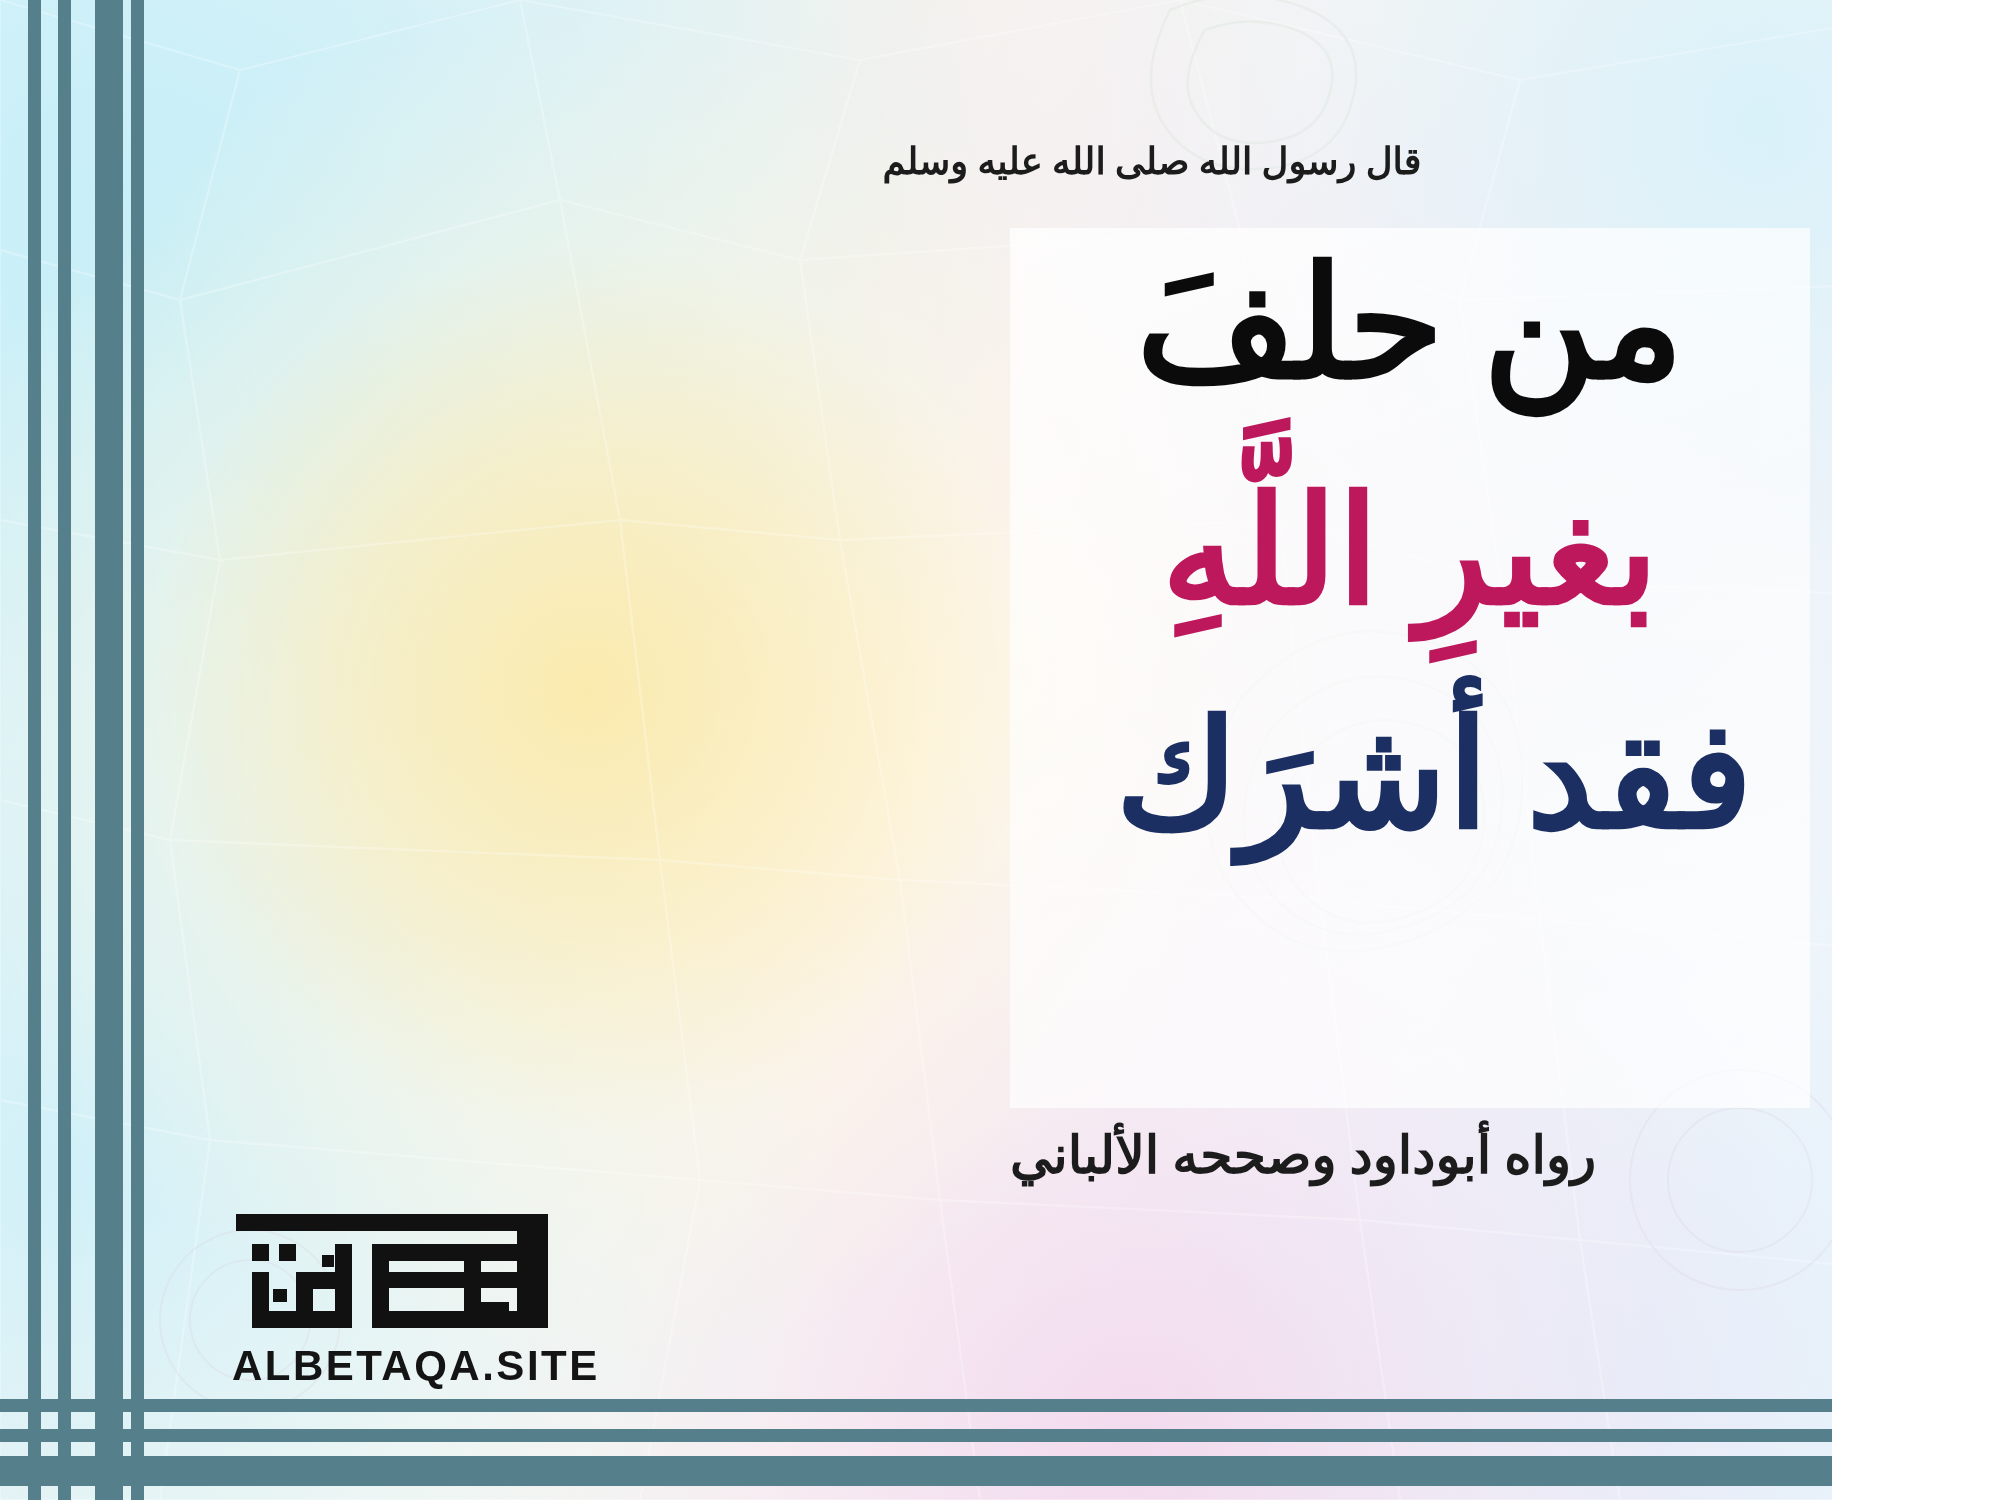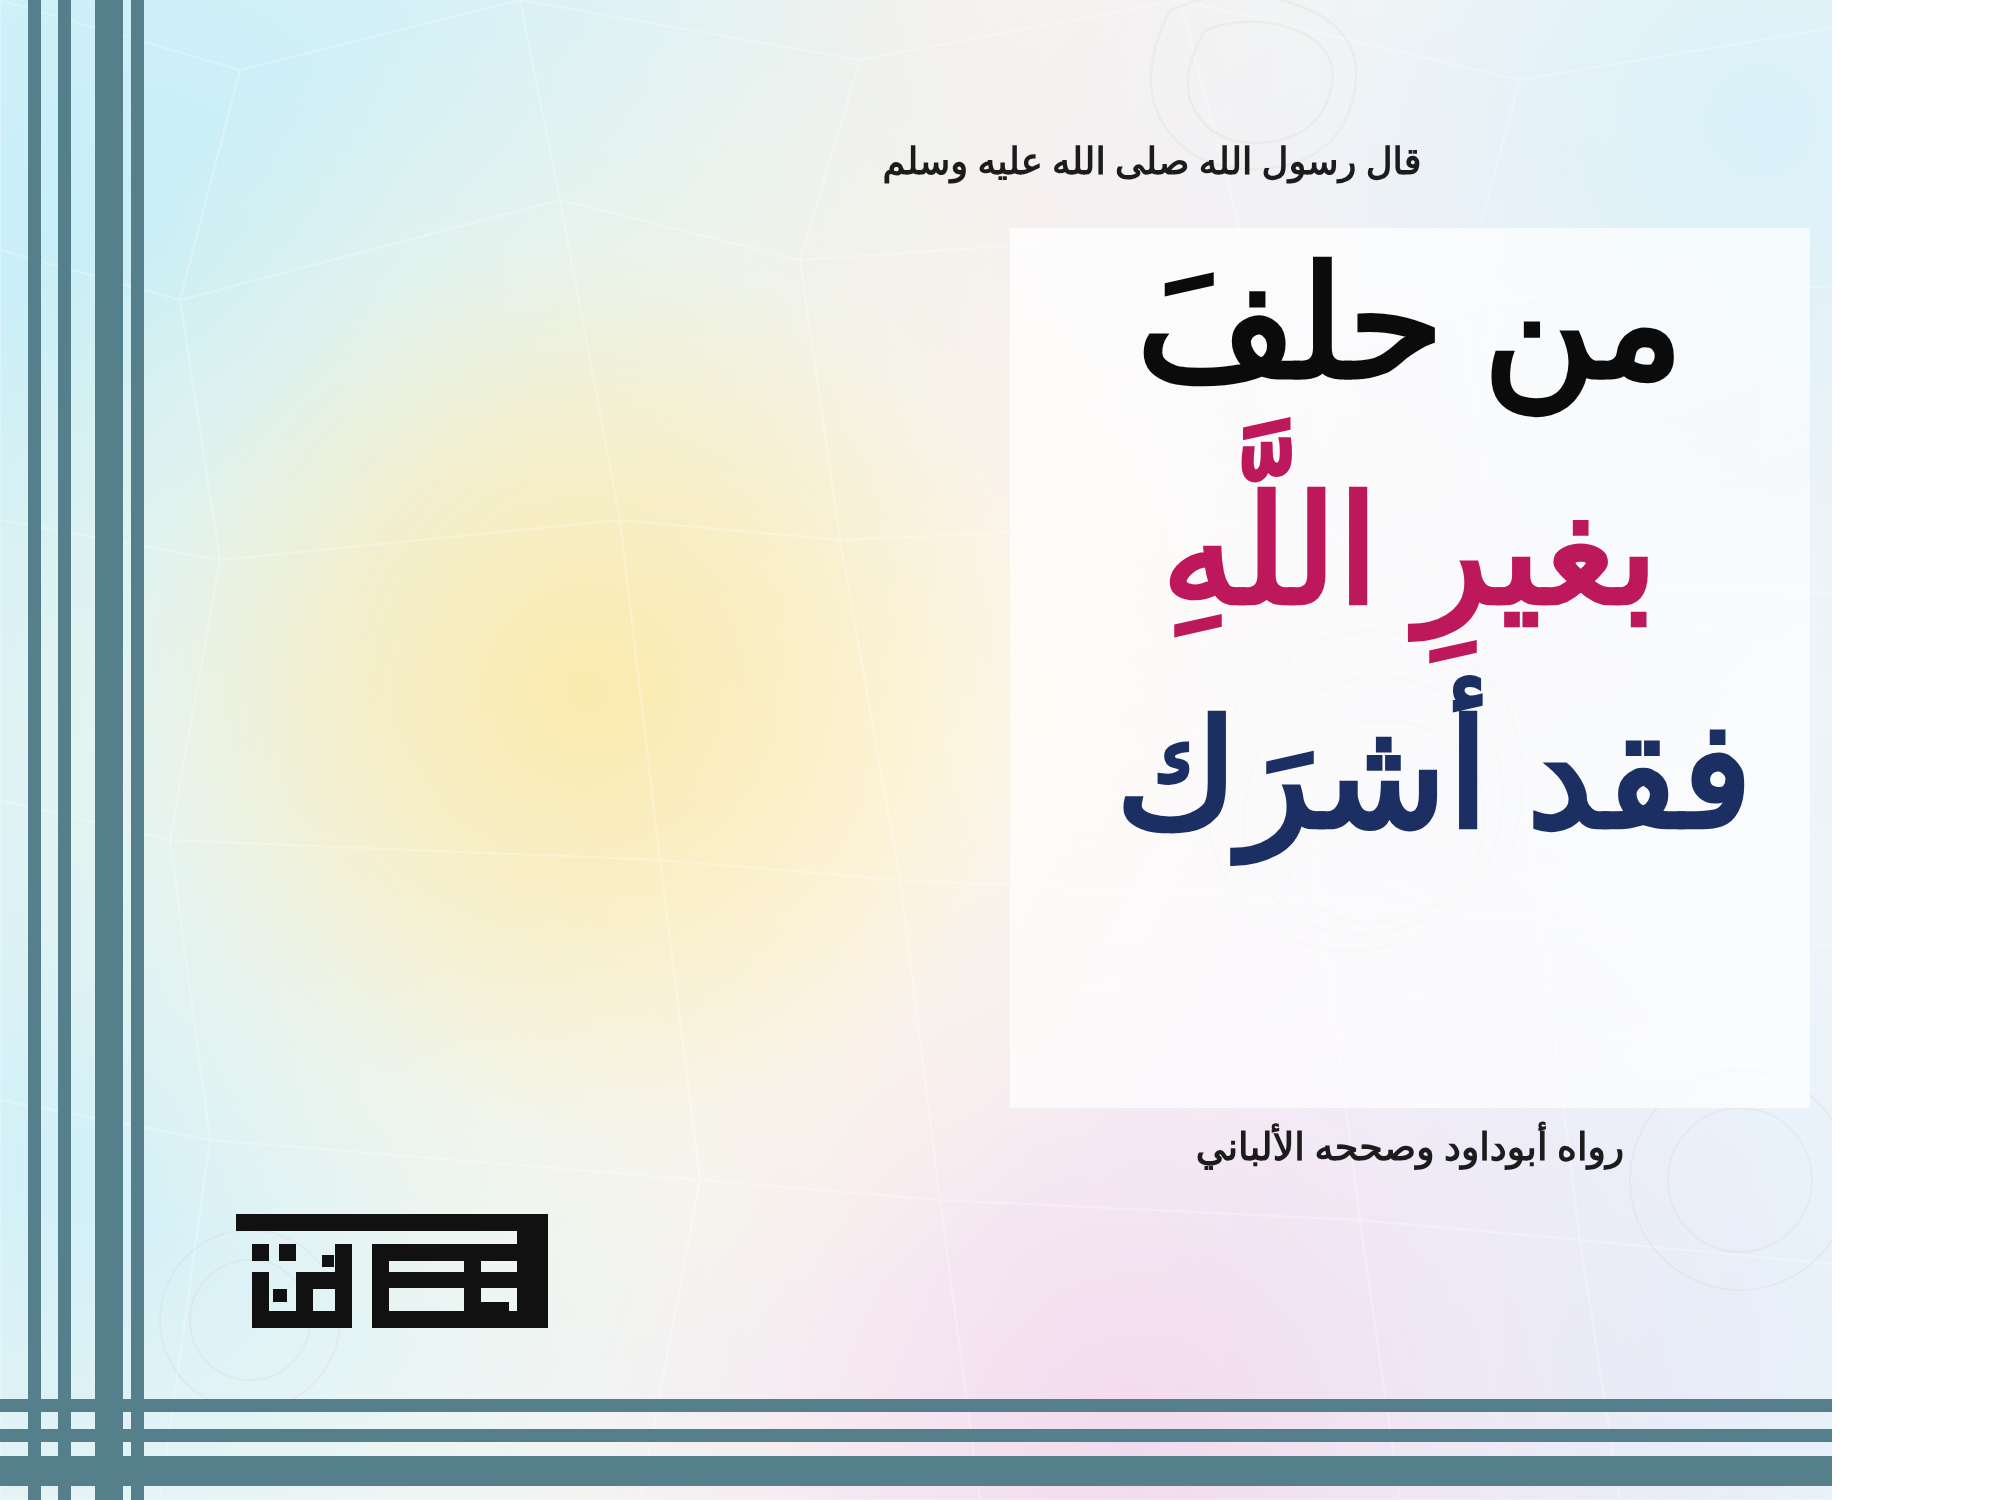--- a/index.html
+++ b/index.html
@@ -114,23 +114,23 @@
     line-height: 1.0;
     color: #1b2f63;
     padding-left: 48px;
   }
 
   #attribution-bottom {
     position: absolute;
     left: 1010px;
     top: 1125px;
     width: 800px;
-    text-align: center;
+    text-align: left;
     direction: rtl;
-    font-size: 38px;
+    font-size: 52px;
     font-weight: 700;
     color: #1c1c1c;
     white-space: nowrap;
   }
 
   
   #logo {
     position: absolute;
     left: 232px;
     top: 1210px;
@@ -253,15 +253,16 @@
         <rect x="47" y="34" width="17" height="17"></rect>
         <rect x="20" y="62" width="17" height="56"></rect>
         <rect x="20" y="101" width="100" height="17"></rect>
         <rect x="103" y="34" width="17" height="84"></rect>
         <rect x="64" y="62" width="56" height="17"></rect>
         <rect x="64" y="79" width="17" height="22"></rect>
         <rect x="41" y="79" width="14" height="13"></rect>
         <rect x="90" y="45" width="12" height="12"></rect>
       </g>
     </svg>
+    <div id="logo-wordmark">ALBETAQA.SITE</div>
   </div>
 
 </div>
 
 </body></html>

